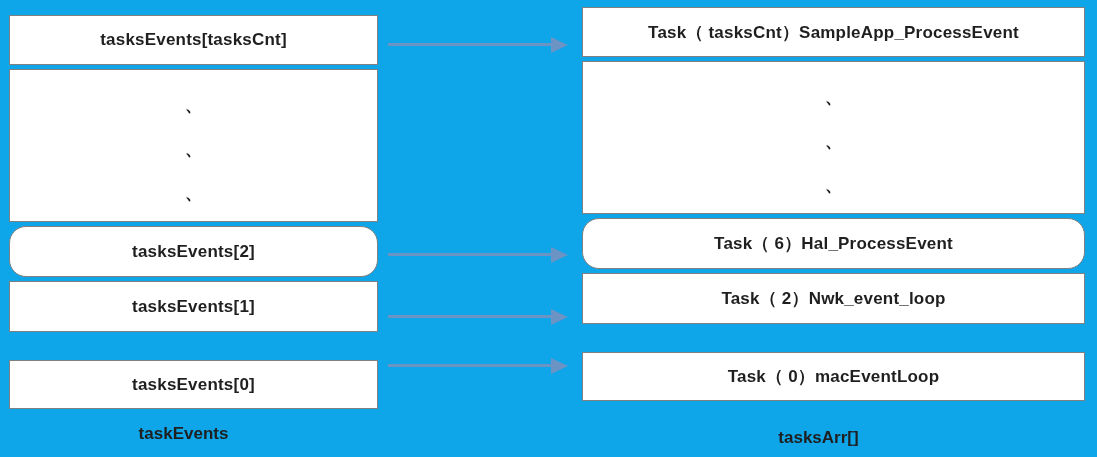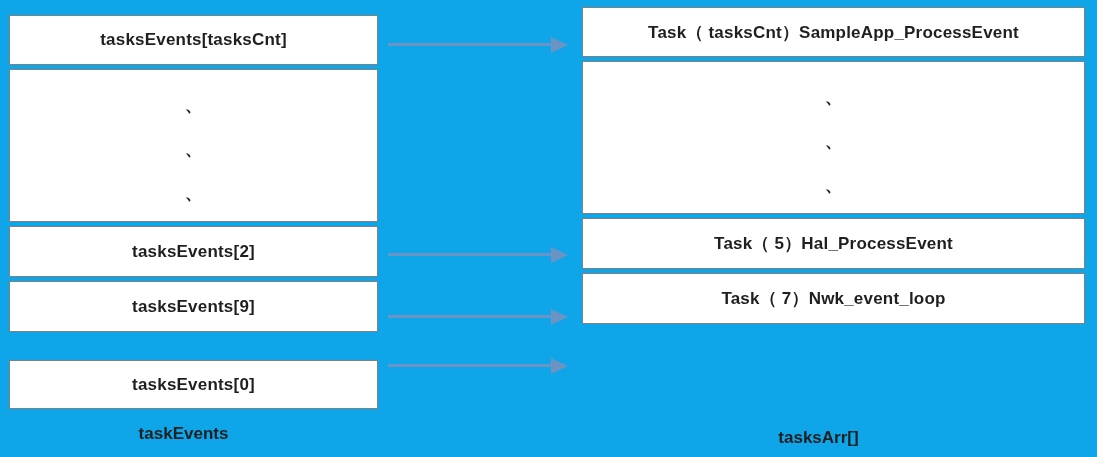--- a/index.html
+++ b/index.html
@@ -21,21 +21,21 @@
     display: flex;
     align-items: center;
     justify-content: center;
     font-size: 17px;
     margin-bottom: 4px;
     letter-spacing: 0.2px;
     white-space: nowrap;
   }
   .h-top  { height: 50px; }
   .h-mid  { height: 153px; }
-  .h-row  { height: 51px; }
+  .h-row  { height: 51px; border-radius: 17px; }
   .h-row2 { height: 51px; }
   .h-row3 { height: 49px; margin-top: 28px; }
   .ellipsis-cell {
     flex-direction: column;
     justify-content: space-around;
     padding: 14px 0 6px 0;
   }
   .ellipsis-cell span { line-height: 1; font-size: 17px; }
   .left-tbl  { left: 9px;   top: 15px; width: 369px; }
   .right-tbl { left: 582px; top: 7px; width: 503px; }
@@ -80,41 +80,44 @@
     </div>
     <div class="cell h-mid ellipsis-cell">
       <span>、</span>
       <span>、</span>
       <span>、</span>
     </div>
     <div class="cell h-row">
       <span>tasksEvents[2]</span>
     </div>
     <div class="cell h-row2">
-      <span>tasksEvents[9]</span>
+      <span>tasksEvents[1]</span>
     </div>
     <div class="cell h-row3">
       <span>tasksEvents[0]</span>
     </div>
   </div>
 
   <div class="tbl right-tbl">
     <div class="cell h-top">
       <span>Task（ tasksCnt）SampleApp_ProcessEvent</span>
     </div>
     <div class="cell h-mid ellipsis-cell">
       <span>、</span>
       <span>、</span>
       <span>、</span>
     </div>
     <div class="cell h-row">
-      <span>Task（ 5）Hal_ProcessEvent</span>
+      <span>Task（ 6）Hal_ProcessEvent</span>
     </div>
     <div class="cell h-row2">
-      <span>Task（ 7）Nwk_event_loop</span>
+      <span>Task（ 2）Nwk_event_loop</span>
+    </div>
+    <div class="cell h-row3">
+      <span>Task（ 0）macEventLoop</span>
     </div>
   </div>
 
   <div class="arrow arrow-0"></div>
   <div class="arrow arrow-1"></div>
   <div class="arrow arrow-2"></div>
   <div class="arrow arrow-3"></div>
 
   <div class="caption caption-left">taskEvents</div>
   <div class="caption caption-right">tasksArr[]</div>

